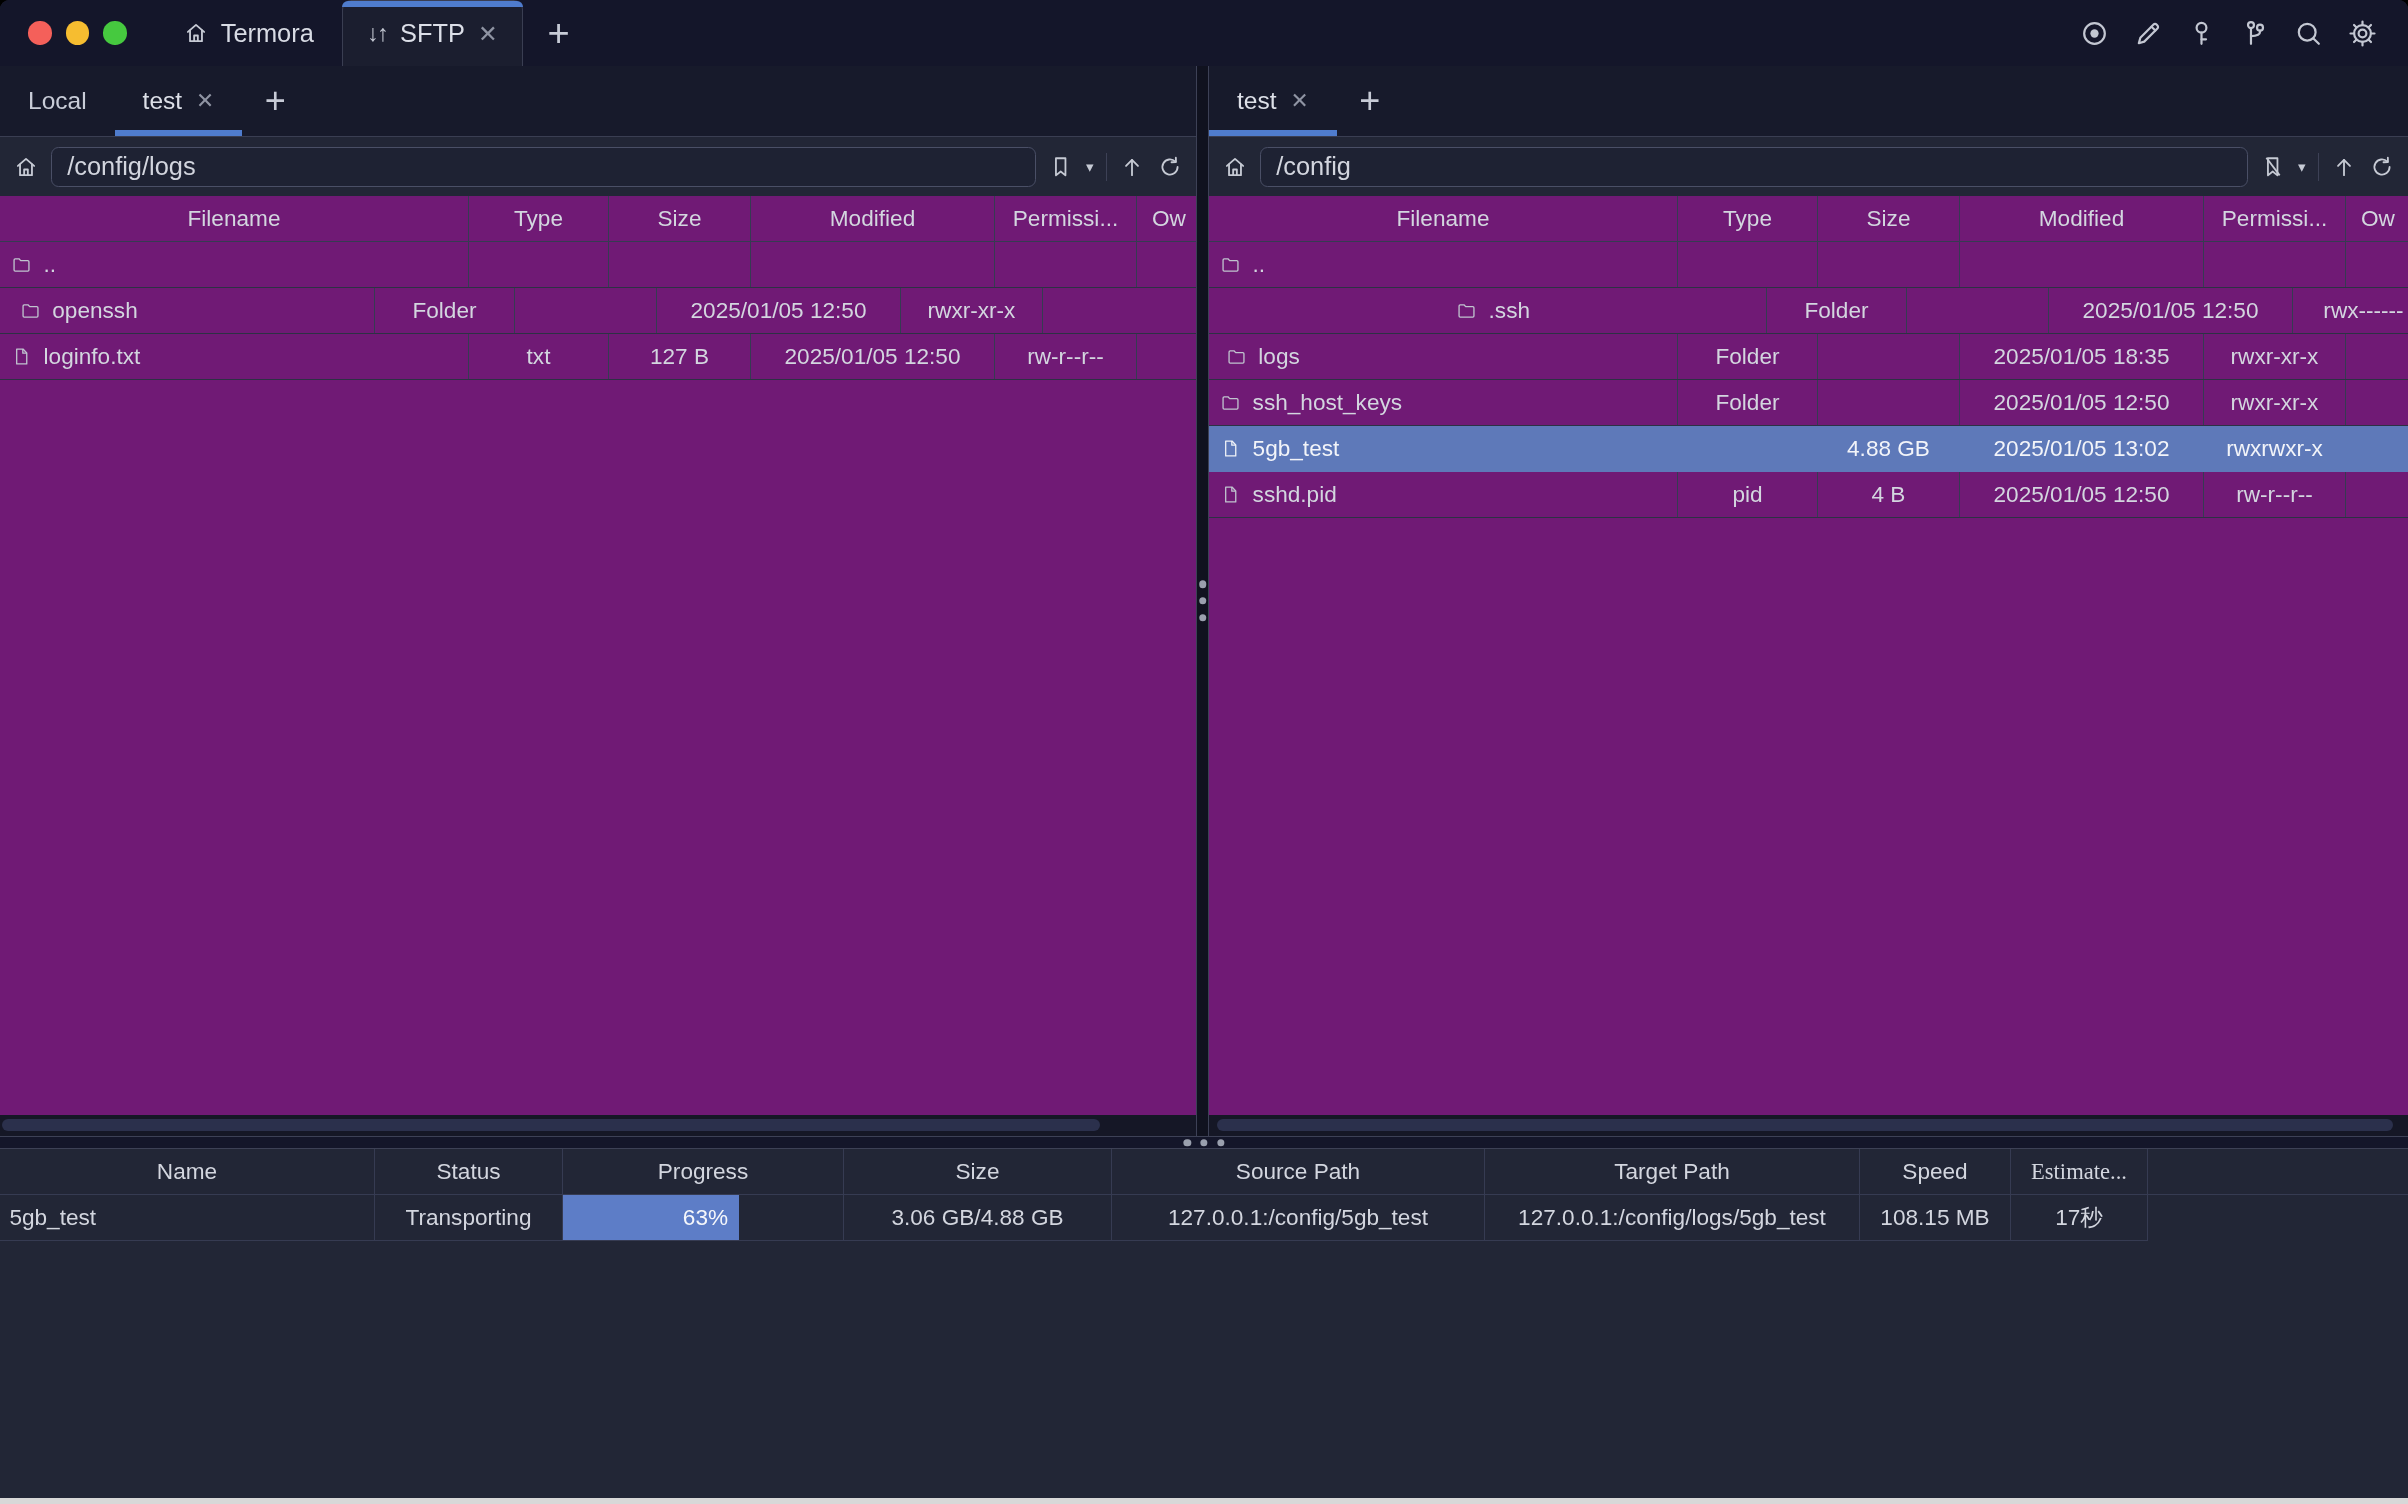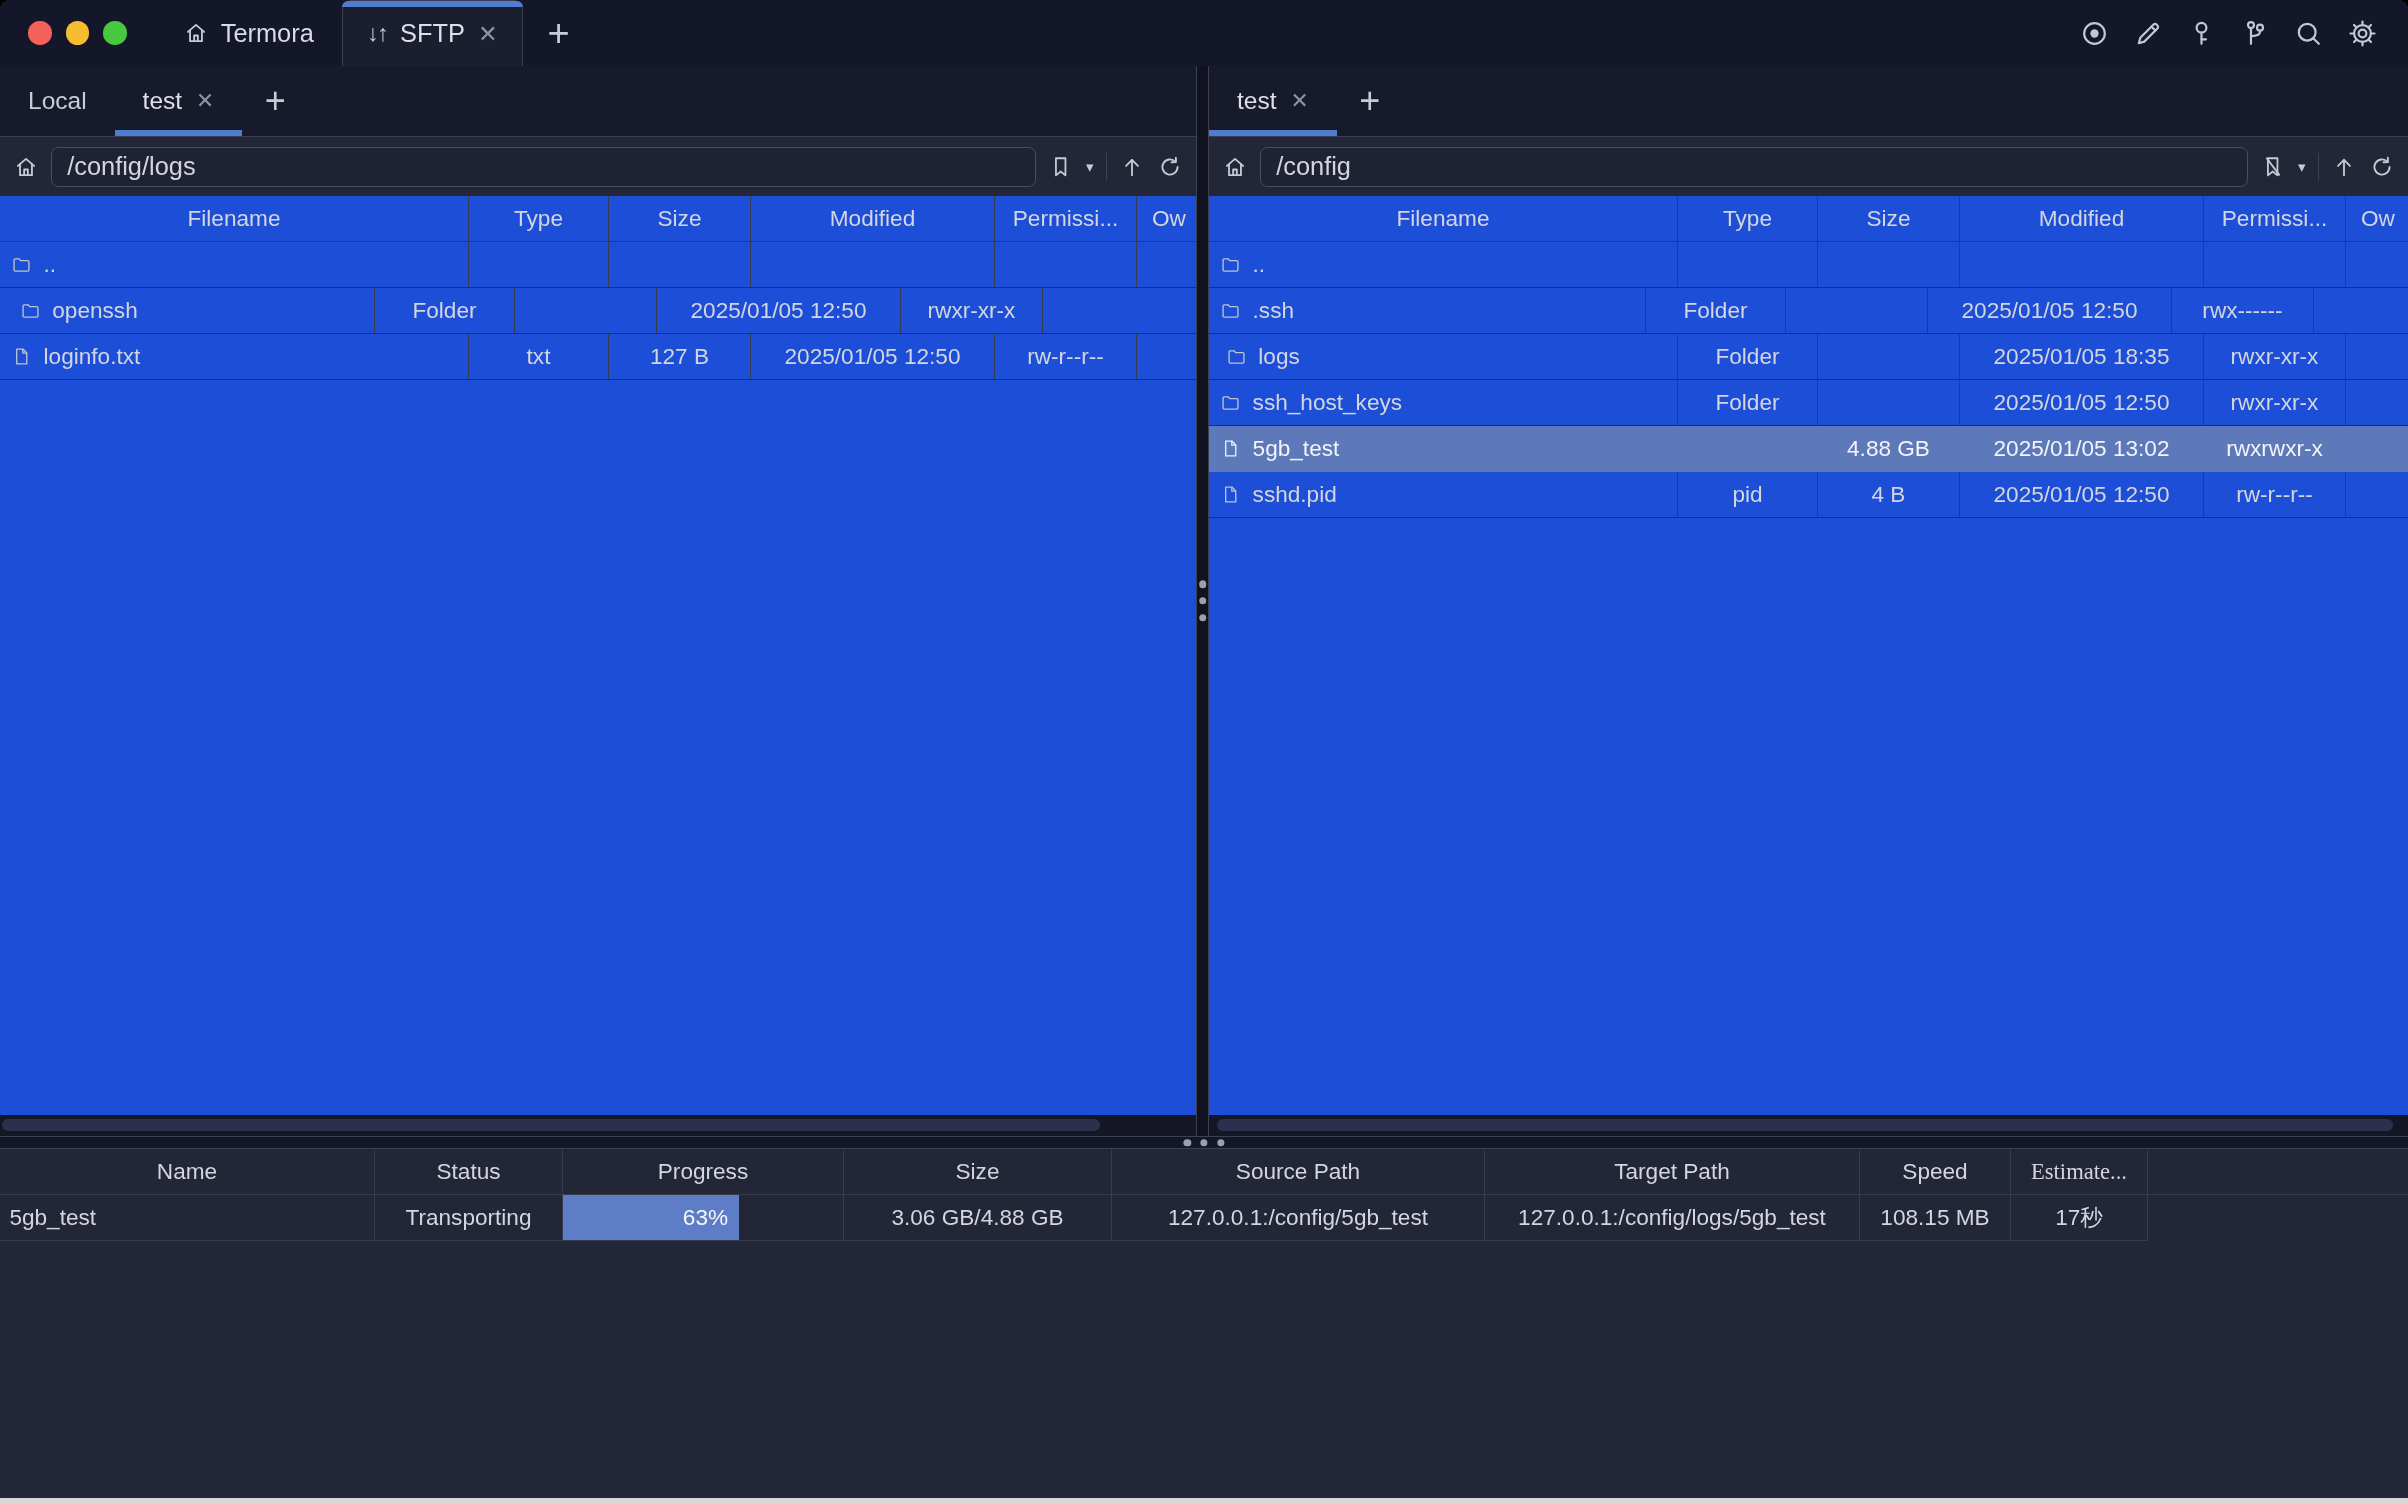--- a/index.html
+++ b/index.html
@@ -17,21 +17,21 @@
   .sftp-tab::before { content:''; position:absolute; top:0; left:-0.9px; right:-0.9px; height:5.6px; background:var(--accent); border-radius:9.4px 9.4px 0 0; }
   .arrows-glyph { color:#c3c7d2; font-size:23.5px; letter-spacing:-1.9px; }
   .close-glyph { color:#8f94a3; font-size:23.5px; }
   .tab-plus { display:flex; align-items:center; justify-content:center; color:#c7cbd6; font-size:38px; font-weight:300; padding:0 24.5px; }
   .toolbar { margin-left:auto; display:flex; align-items:center; gap:22.6px; padding-right:30px; }
   .tb-icon { width:31px; height:31px; color:#c3c7d2; display:flex; }
   svg { display:block; }
 
   
   .panes { display:flex; height:1070px; }
-  .pane { display:flex; flex-direction:column; background:#1d4ed8; min-width:0; }
+  .pane { display:flex; flex-direction:column; background:#701a75; min-width:0; }
   .pane.left { width:1196px; }
   .pane.right { flex:1; }
   .vsplit { width:13px; background:#10121f; border-left:0.9px solid #3d4156; border-right:0.9px solid #3d4156; position:relative; }
   .vdots { position:absolute; top:50%; left:50%; transform:translate(-50%,-50%); display:flex; flex-direction:column; gap:9.4px; }
   .dot { width:7.5px; height:7.5px; border-radius:50%; background:#9aa0ae; }
 
   .pane-tabs { height:71px; background:#171a2b; border-bottom:0.9px solid #3a3e52; display:flex; align-items:stretch; }
   .ptab { position:relative; display:flex; align-items:center; gap:14px; padding:0 28px; color:#c9cdd8; font-size:24.5px; }
   .ptab.active { color:#dde0e8; }
   .ptab.active::after { content:''; position:absolute; left:0; right:0; bottom:0; height:5.6px; background:var(--accent); }
@@ -326,21 +326,21 @@
               </span>
               <span>..</span>
             </div>
             <div class="ft-cell" style="width: 140px;"></div>
             <div class="ft-cell" style="width: 142px;"></div>
             <div class="ft-cell" style="width: 244px;"></div>
             <div class="ft-cell" style="width: 142px;"></div>
             <div class="ft-cell fill"></div>
           </div>
           <div class="ft-row">
-            <div class="ft-cell name" style="width: 437px;">
+            <div class="ft-cell name" style="width: 558px; justify-content: center;">
               <span class="file-icon-wrap">
                 <svg width="21" height="21" viewBox="0 0 24 24" fill="none" stroke="currentColor" stroke-width="1.5" stroke-linejoin="round">
                   <path d="M3.5 6.8c0-.7.6-1.3 1.3-1.3h4.3l2 2.1h8.1c.7 0 1.3.6 1.3 1.3v9.3c0 .7-.6 1.3-1.3 1.3H4.8c-.7 0-1.3-.6-1.3-1.3V6.8z"></path>
                 </svg>
               </span>
               <span>.ssh</span>
             </div>
             <div class="ft-cell" style="width: 140px;">Folder</div>
             <div class="ft-cell" style="width: 142px;"></div>
             <div class="ft-cell" style="width: 244px;">2025/01/05 12:50</div>

